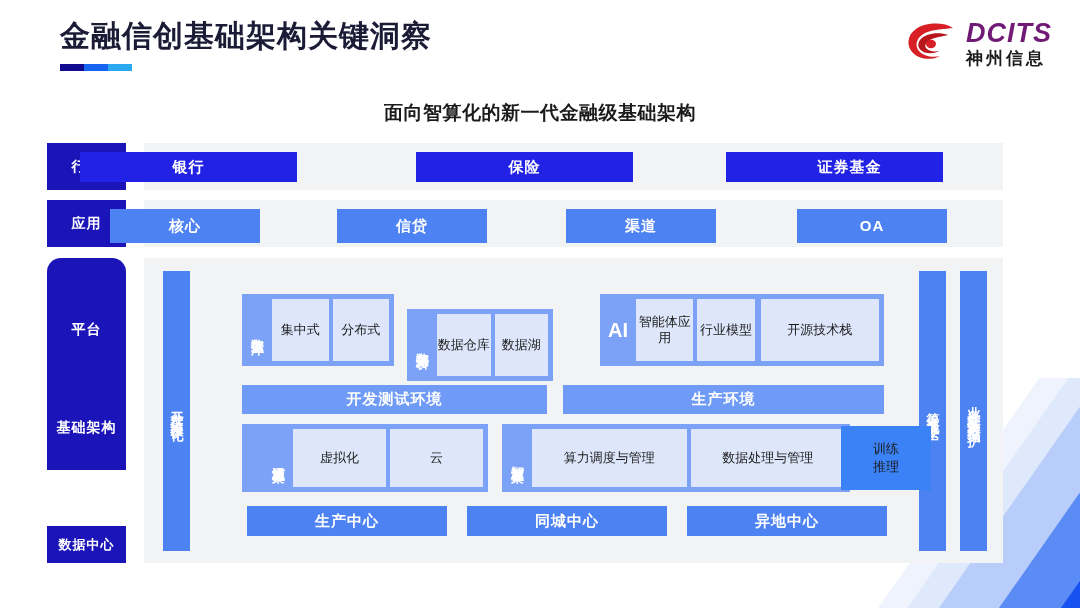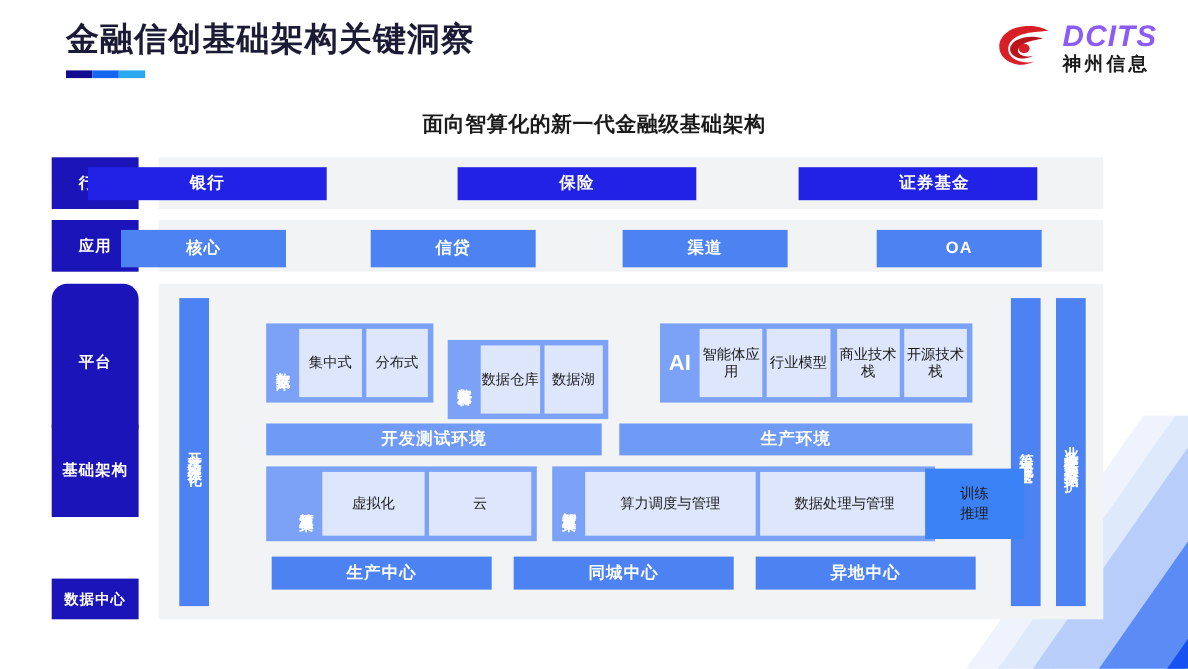--- a/index.html
+++ b/index.html
@@ -28,21 +28,21 @@
   }
   .title-underline { display: flex; margin-top: 10px; width: 72px; height: 7px; }
   .tu1 { flex: 1; background: #120a8f; }
   .tu2 { flex: 1; background: #1565f0; }
   .tu3 { flex: 1; background: #2aa9f0; }
 
   
   .logo { position: absolute; right: 28px; top: 20px; display: flex; align-items: center; gap: 8px; }
   .logo-mark { width: 52px; height: 46px; flex: none; }
   .logo-text { line-height: 1; }
-  .logo-en { font-size: 27px; font-weight: bold; color: #8b5cf6; letter-spacing: 1px; font-style: italic; }
+  .logo-en { font-size: 27px; font-weight: bold; color: #701a75; letter-spacing: 1px; font-style: italic; }
   .logo-cn { font-size: 17px; font-weight: bold; color: #1b1b1b; letter-spacing: 3px; margin-top: 3px; }
 
   
   .subtitle {
     position: absolute; left: 0; right: 0; top: 100px; text-align: center;
     font-size: 19px; font-weight: bold; color: #1b1b1b; letter-spacing: 0.5px;
   }
 
   
   .diagram { position: absolute; left: 47px; top: 143px; width: 956px; height: 420px; }
@@ -233,21 +233,20 @@
     </div>
 
     <div class="group grp-ai">
       <div class="group-label">AI</div>
       <div class="group-cols">
         <div class="group-cells">
           <div class="cell">智能体应用</div>
           <div class="cell">行业模型</div>
         </div>
         <div class="group-cells">
-          <div class="cell">商业技术栈</div>
           <div class="cell">开源技术栈</div>
         </div>
       </div>
     </div>
 
     <div class="envbar env1">开发测试环境</div>
     <div class="envbar env2">生产环境</div>
 
     <div class="group grp-tong">
       <div class="group-label">通算框架</div>

